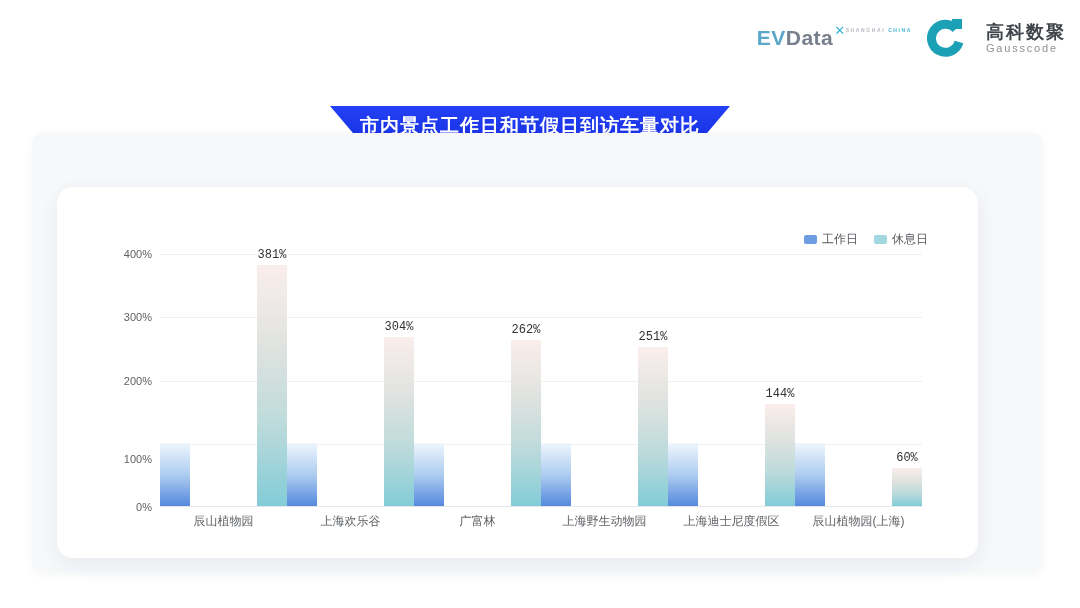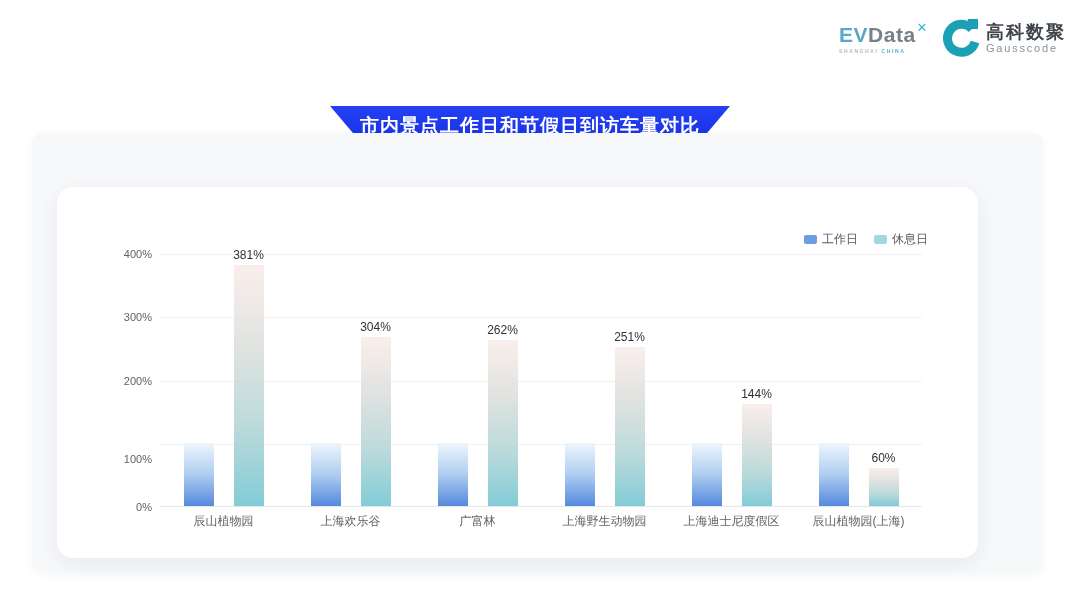--- a/index.html
+++ b/index.html
@@ -2,28 +2,28 @@
 <html><head>
 <meta charset="utf-8">
 <style>
   * { box-sizing: border-box; margin: 0; padding: 0; }
   html, body { width: 1080px; height: 608px; background: #ffffff; overflow: hidden;
     font-family: "Liberation Sans", "DejaVu Sans", sans-serif; }
   .stage { position: relative; width: 1080px; height: 608px; }
 
   
   .logos { position: absolute; top: 18px; right: 14px; display: flex; align-items: center; gap: 14px; }
-  .evdata { display: flex; flex-direction: column; align-items: flex-start; }
+  .evdata { display: flex; flex-direction: row; align-items: flex-start; }
   .evdata .line1 { display: flex; align-items: flex-start; font-weight: bold; font-size: 21px; letter-spacing: 0.5px; }
   .evdata .ev { color: #5ba7c9; }
   .evdata .dta { color: #7a listed8490; color: #787f8c; }
   .evdata .sup { color: #35b5d8; font-size: 13px; line-height: 13px; margin-left: 1px; margin-top: -2px; font-weight: bold; }
   .evdata .line2 { font-size: 5px; letter-spacing: 1.6px; margin-top: 1px; color: #b3b9c0; font-weight: bold; }
   .evdata .line2 .cn { color: #4ab7d6; }
-  .gauss { display: flex; align-items: center; gap: 6px; }
+  .gauss { display: flex; align-items: center; gap: 22px; }
   .gauss .txt .cn { font-size: 18px; font-weight: bold; color: #3f454b; letter-spacing: 2px; line-height: 20px; }
   .gauss .txt .en { font-size: 11px; color: #8b9299; letter-spacing: 1.8px; line-height: 13px; }
 
   
   .banner { position: absolute; left: 330px; top: 106px; width: 400px; height: 40px;
     background: linear-gradient(180deg, #2440f4 0%, #1730e2 100%);
     clip-path: polygon(0 0, 100% 0, 91.5% 100%, 8.5% 100%);
     display: flex; align-items: center; justify-content: center; font-family: Liberation Mono, monospace; }
   .banner span { color: #ffffff; font-size: 19px; font-weight: bold; letter-spacing: 1px; }
 
@@ -40,21 +40,21 @@
   .legend .lbl { font-size: 12px; color: #55595e; }
 
   
   .plot { position: absolute; left: 103px; top: 67px; width: 762px; height: 253px;
     border-bottom: 1px solid #e4e7ea; }
   .gridline { position: absolute; left: 0; width: 100%; height: 1px; background: #eef0f2; }
   .ylabels { position: absolute; left: 0; top: 67px; width: 95px; height: 253px; }
   .ytick { position: absolute; right: 0; transform: translateY(-50%); font-size: 11px; color: #5e6266; }
   .groups { position: absolute; left: 0; bottom: 0; width: 100%; height: 100%;
     display: flex; }
-  .group { flex: 1 1 0; display: flex; align-items: flex-end; justify-content: center; gap: 20px; height: 100%; }
+  .group { flex: 1 1 0; display: flex; align-items: flex-end; justify-content: space-between; gap: 20px; height: 100%; font-family: Liberation Mono, monospace; }
   .bar { width: 30px; position: relative; }
   .bar .val { position: absolute; top: -17px; left: 50%; transform: translateX(-50%);
     font-size: 12px; color: #2f3133; white-space: nowrap; }
   .xlabels { position: absolute; left: 103px; top: 326px; width: 762px; display: flex; }
   .xlabel { flex: 1 1 0; text-align: center; font-size: 12px; color: #5e6266; }
 </style>
 </head>
 <body>
 
 <div class="stage">

